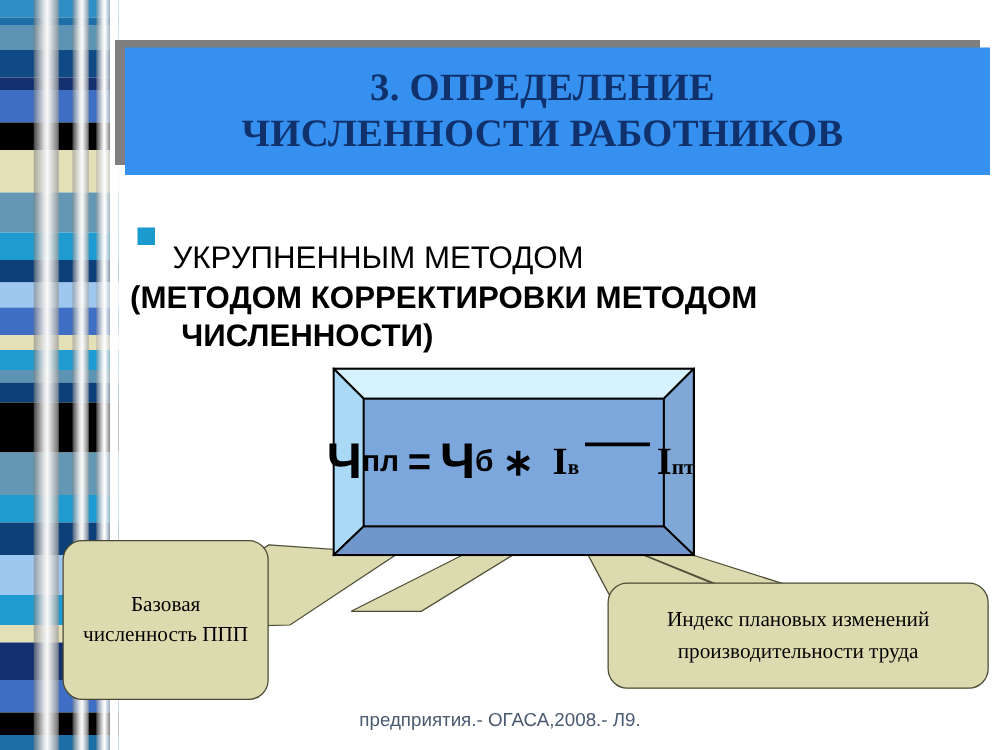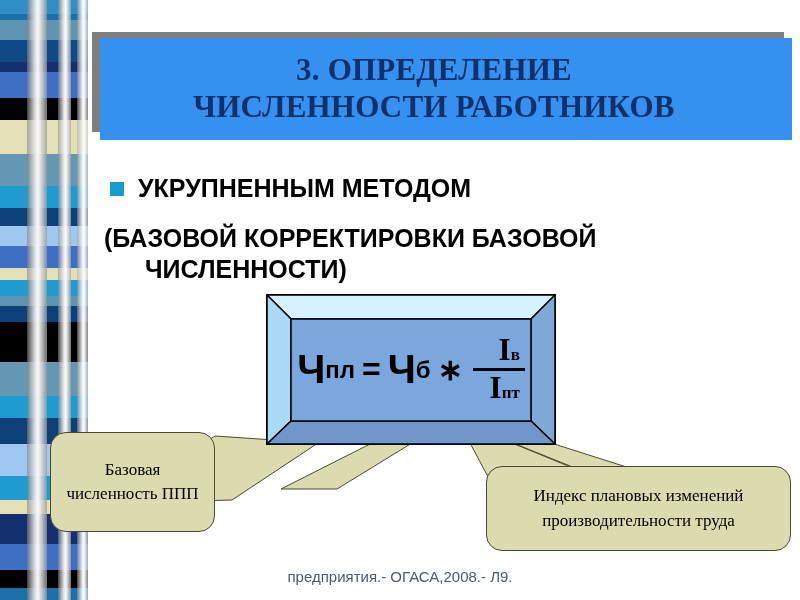--- a/index.html
+++ b/index.html
@@ -101,24 +101,25 @@
   #bullet-square {
     width: 14px; height: 14px;
     background: #1b9ad0;
     margin-top: 7px;
     margin-right: 14px;
     flex: 0 0 auto;
   }
   #bullet-line1 {
     color: #000000;
     font-family: "Liberation Sans", sans-serif;
-    font-weight: bold;
+    font-weight: normal;
     font-size: 25px;
     line-height: 1.1;
     white-space: nowrap;
+    margin-top: 18px;
   }
   #body-line2 {
     position: absolute;
     left: 104px; top: 222px;
     width: 680px;
     color: #000000;
     font-family: "Liberation Sans", sans-serif;
     font-weight: bold;
     font-size: 25px;
     line-height: 1.28;
@@ -150,22 +151,22 @@
     color: #000000;
     font-family: "Liberation Serif", serif;
     font-weight: bold;
   }
   .f-var { font-size: 40px; font-family:"Liberation Sans", sans-serif; font-weight:bold; }
   .f-sub { font-size: 24px; font-family:"Liberation Sans", sans-serif; font-weight:bold; vertical-align: sub; }
   .f-op  { font-size: 32px; font-family:"Liberation Sans", sans-serif; font-weight:bold; margin: 0 7px; }
   .f-star{ font-size: 30px; font-family:"Liberation Sans", sans-serif; font-weight:bold; margin: 0 7px; }
   #f-frac {
     display: inline-flex;
-    flex-direction: column;
-    align-items: flex-end;
+    flex-direction: row;
+    align-items: flex-start;
     vertical-align: middle;
     margin-left: 3px;
   }
   #f-num, #f-den {
     font-family: "Liberation Serif", serif;
     font-weight: bold;
     font-size: 31px;
     line-height: 1.05;
     padding: 0 5px;
   }
@@ -190,21 +191,21 @@
     box-sizing: border-box;
     display: flex;
     align-items: center;
     justify-content: center;
     text-align: center;
     color: #000000;
     font-family: "Liberation Serif", serif;
     line-height: 1.42;
     padding: 5px 9px;
   }
-  #callout-1 { left: 50px;  top: 432px; width: 165px; height: 100px; font-size: 17px; }
+  #callout-1 { left: 50px;  top: 432px; width: 165px; height: 128px; font-size: 17px; }
   #callout-2 { left: 199px; top: 487px; width: 262px; height: 95px;  font-size: 17px; }
   #callout-3 { left: 486px; top: 466px; width: 305px; height: 85px;  font-size: 17px; }
 
   
   #footer {
     position: absolute;
     left: 0; top: 568px;
     width: 800px;
     text-align: center;
     color: #4a5a70;
@@ -256,21 +257,21 @@
 
   <div id="title-shadow"></div>
   <div id="title-box"></div>
   <div id="title-text">3. ОПРЕДЕЛЕНИЕ
 ЧИСЛЕННОСТИ РАБОТНИКОВ</div>
 
   <div id="bullet-row">
     <div id="bullet-square"></div>
     <div id="bullet-line1">УКРУПНЕННЫМ МЕТОДОМ</div>
   </div>
-  <div id="body-line2">(БАЗОВОЙ КОРРЕКТИРОВКИ БАЗОВОЙ</div>
+  <div id="body-line2">(МЕТОДОМ КОРРЕКТИРОВКИ МЕТОДОМ</div>
   <div id="body-line3">ЧИСЛЕННОСТИ)</div>
 
   <svg id="tails-svg" viewBox="0 0 800 600">
 
     <polygon points="318,443 215,436 110,503 232,500" fill="#dcdbb0" stroke="#4a4a33" stroke-width="1"></polygon>
 
     <polygon points="412,443 372,443 281,489 337,489" fill="#dcdbb0" stroke="#4a4a33" stroke-width="1"></polygon>
 
     <polygon points="470,443 512,443 590,475 487,475" fill="#dcdbb0" stroke="#4a4a33" stroke-width="1"></polygon>
     <polygon points="513,443 551,443 636,470 585,472" fill="#dcdbb0" stroke="#4a4a33" stroke-width="1"></polygon>

